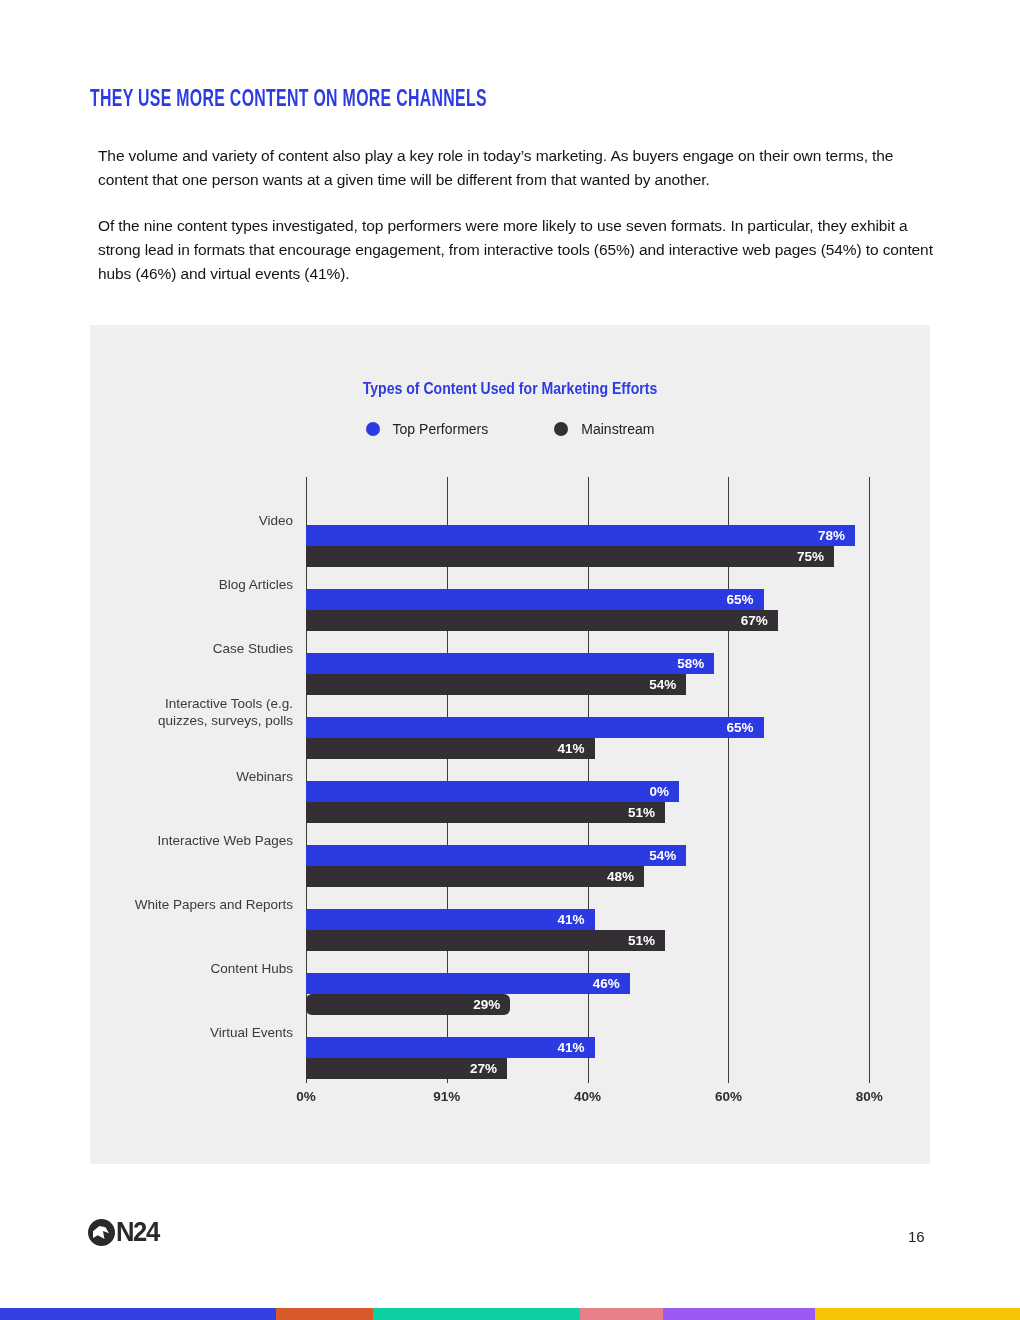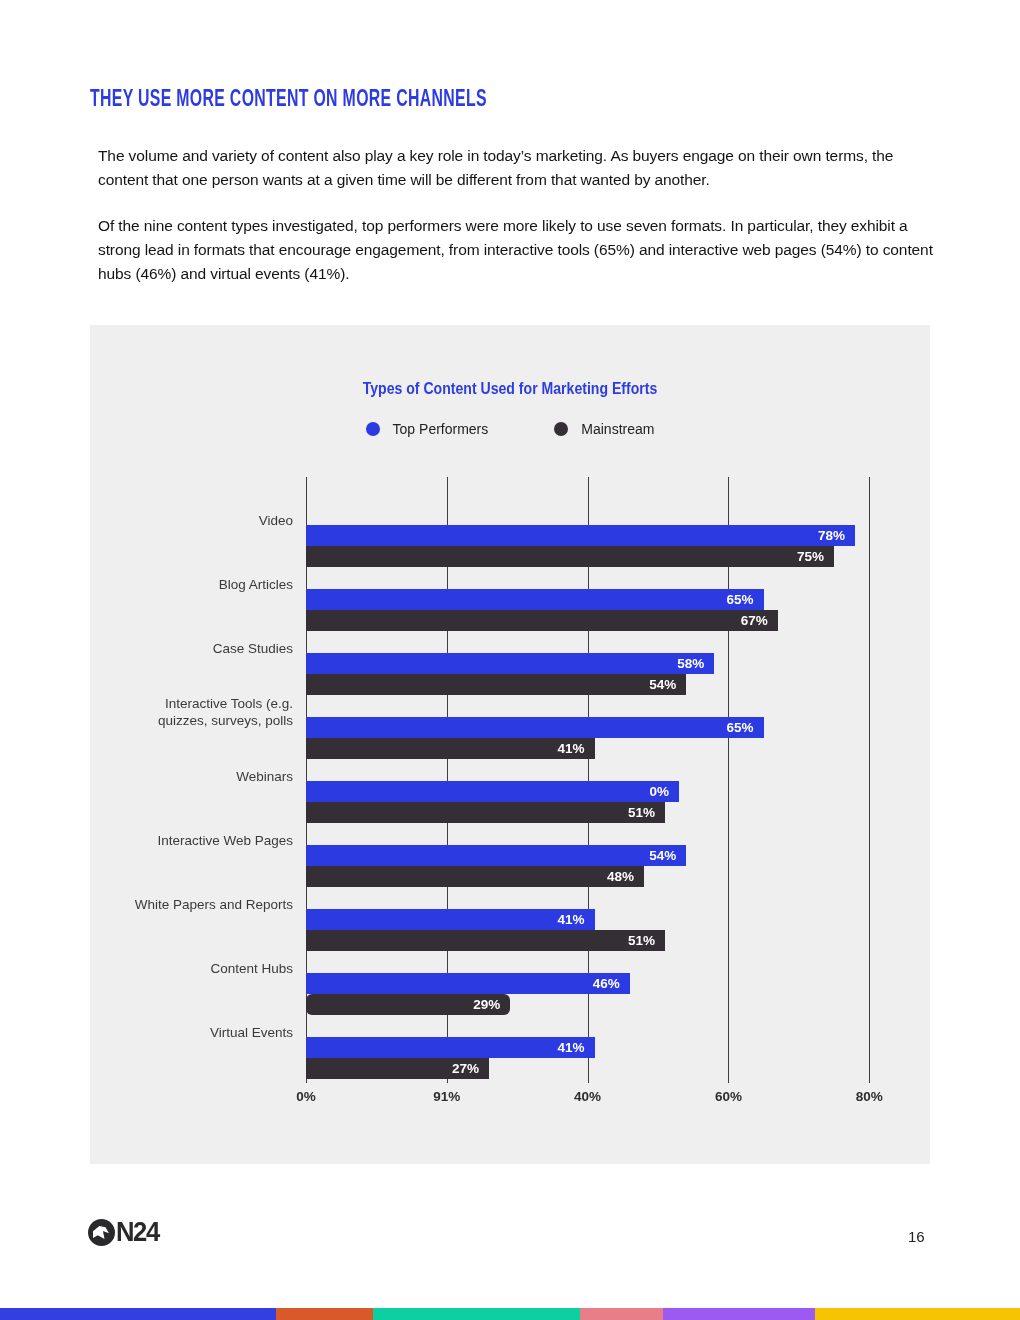--- a/index.html
+++ b/index.html
@@ -165,21 +165,21 @@
         <div class="bar" style="top: 470px; left: 216px; width: 323.84px; background: rgb(44, 58, 226);">
           <span>46%</span>
         </div>
         <div class="bar" style="top: 491px; left: 216px; width: 204.16px; background: rgb(51, 47, 52); border-radius: 6px;">
           <span>29%</span>
         </div>
         <div class="cat-label" style="top: 534px;">Virtual Events</div>
         <div class="bar" style="top: 534px; left: 216px; width: 288.64px; background: rgb(44, 58, 226);">
           <span>41%</span>
         </div>
-        <div class="bar" style="top: 555px; left: 216px; width: 183px; background: rgb(51, 47, 52);">
+        <div class="bar" style="top: 555px; left: 216px; width: 201px; background: rgb(51, 47, 52);">
           <span>27%</span>
         </div>
       </div>
   </div>
 
   <div class="footer-logo">
     <span class="logo-o"></span>
     <span class="logo-text">N24</span>
   </div>
   <div class="page-num">16</div>

